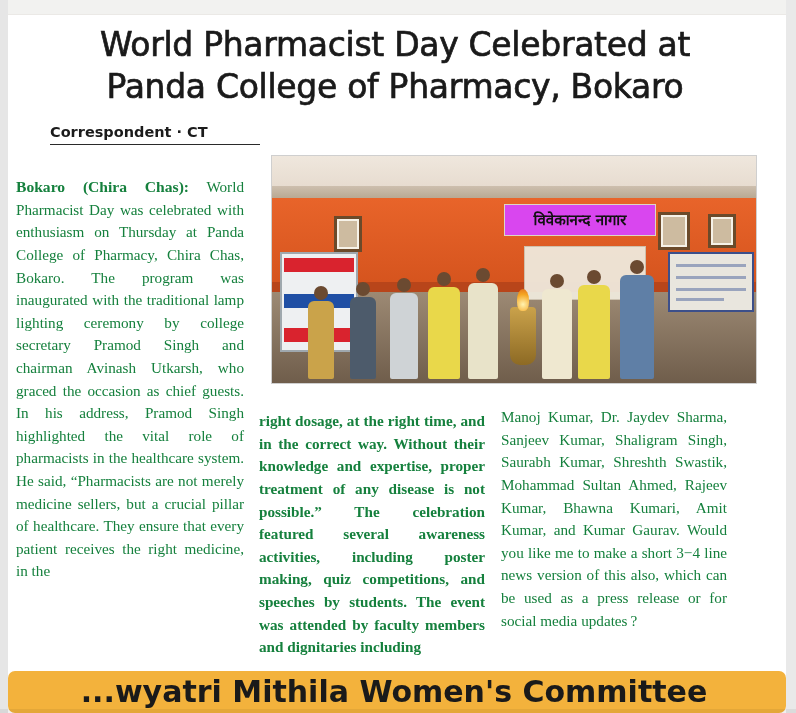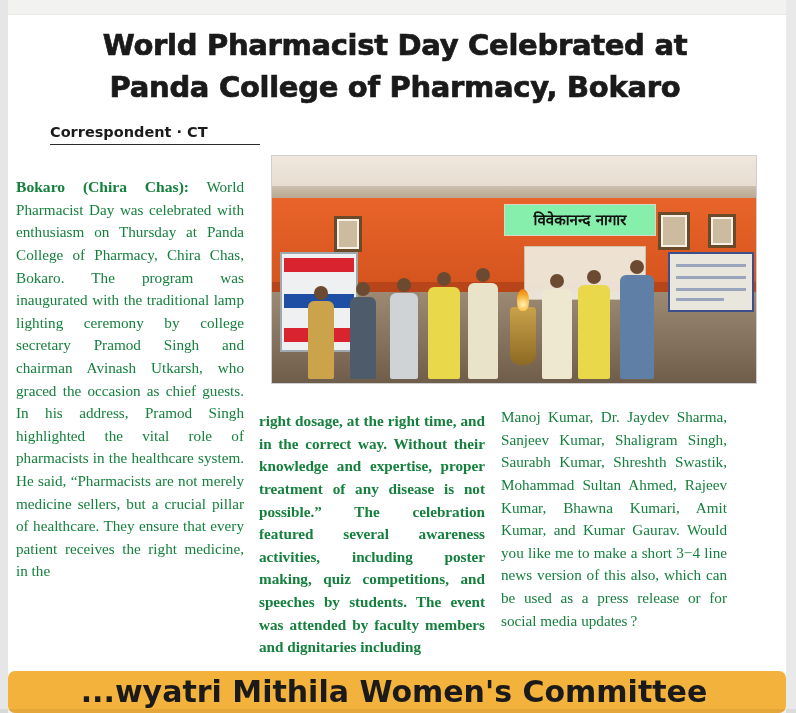--- a/index.html
+++ b/index.html
@@ -40,22 +40,22 @@
     border-bottom: 1px solid #ebe9e6;
   }
   .content {
     position: absolute;
     left: 14px;
     top: 16px;
     width: 762px;
   }
   .headline {
     font-family: "DejaVu Sans", sans-serif;
-    font-weight: bold;
-    font-size: 29px;
+    font-weight: normal;
+    font-size: 33px;
     line-height: 42px;
     letter-spacing: -0.3px;
     color: #1a1a1a;
     text-align: center;
     margin: 8px 0 16px 0;
     padding: 0 6px;
     -webkit-text-stroke: 0.7px #1a1a1a;
   }
   .headline .l2 { display: block; }
   .byline-wrap {
@@ -103,21 +103,21 @@
   .ph-wall-lowtrim {
     position: absolute; left: 0; top: 126px; width: 100%; height: 10px;
     background: #b8451a;
   }
   .ph-floor {
     position: absolute; left: 0; top: 136px; width: 100%; height: 91px;
     background: linear-gradient(#9d8a74, #6f5d4b);
   }
   .ph-banner {
     position: absolute; left: 232px; top: 48px; width: 150px; height: 30px;
-    background: #86efac;
+    background: #d946ef;
     border: 1px solid #ddd6c6;
   }
   .ph-banner-text {
     font-family: "DejaVu Sans", sans-serif;
     font-weight: bold;
     font-size: 15px;
     color: #111;
     text-align: center;
     line-height: 30px;
     white-space: nowrap;

